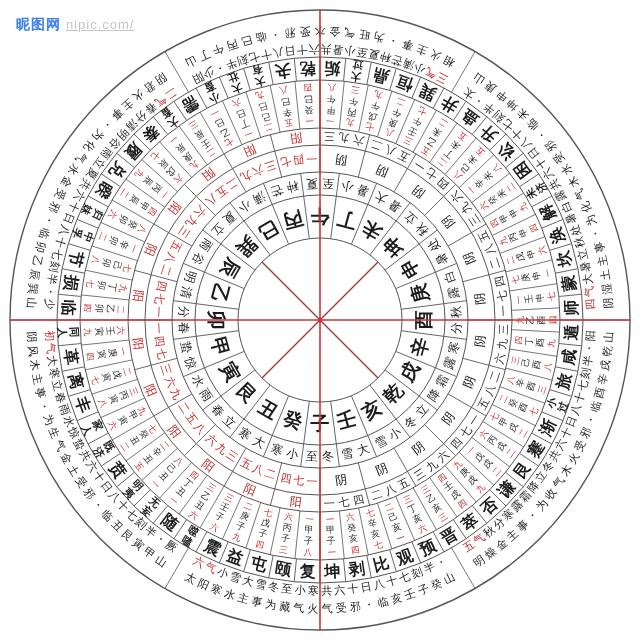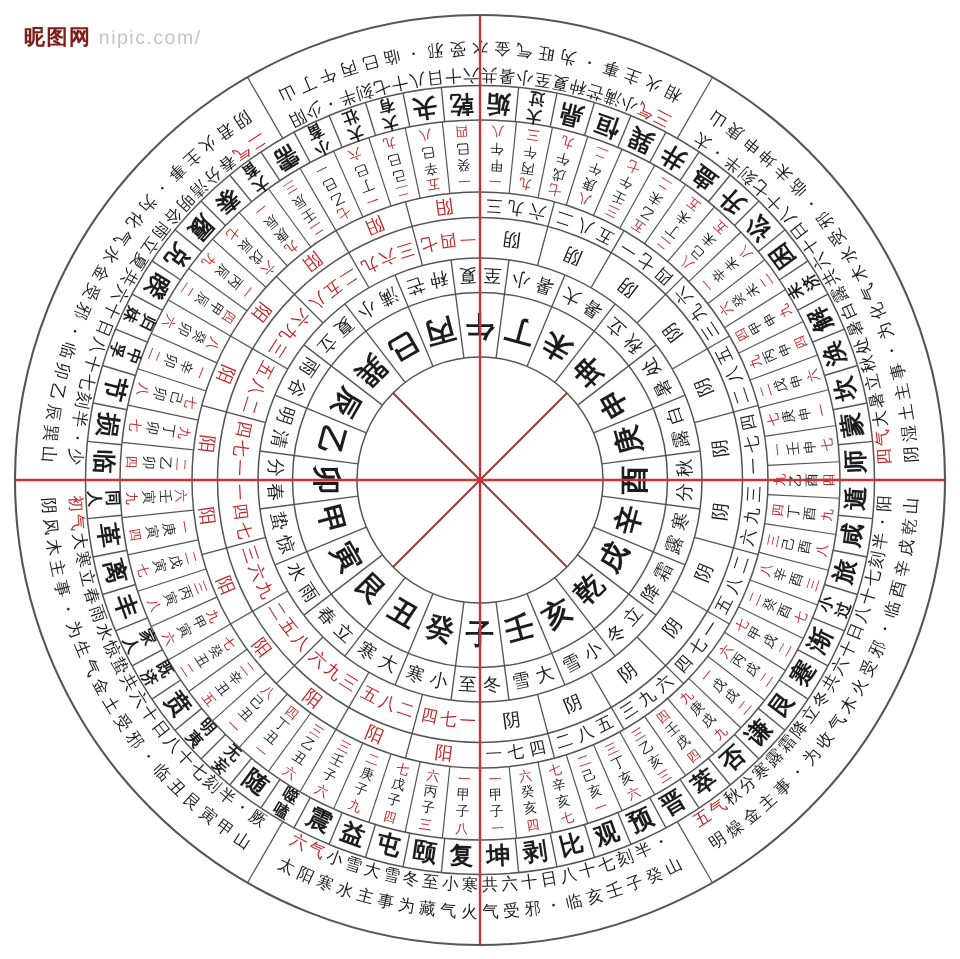--- a/index.html
+++ b/index.html
@@ -1,21 +1,21 @@
 <!DOCTYPE html>
 <html><head>
 <meta charset="utf-8">
 <style>
   html,body{margin:0;padding:0;background:#fff;}
   #stage{position:relative;width:640px;height:639px;background:#fff;overflow:hidden;
          font-family:"Liberation Sans",sans-serif;}
   #watermark{position:absolute;left:16px;top:16px;font-size:14px;letter-spacing:1px;
              color:#bcbcbc;font-weight:700;z-index:5;user-select:none;}
-  #watermark .logo{color:#7f1d1d;text-shadow:0 0 1px #ddc;}
-  #watermark .url{color:#c4c4c4;font-weight:400;font-size:13px;}
+  #watermark .logo{color:#3b82f6;text-shadow:0 0 1px #ddc;}
+  #watermark .url{color:#c4c4c4;font-weight:400;font-size:13px;text-decoration:underline;}
   svg text{font-family:"Liberation Sans","DejaVu Sans",sans-serif;}
 </style>
 </head>
 <body>
 
 <div id="stage">
   <div id="watermark">
     <span class="logo">昵图网</span>
     <span class="url">nipic.com/</span>
   </div>

